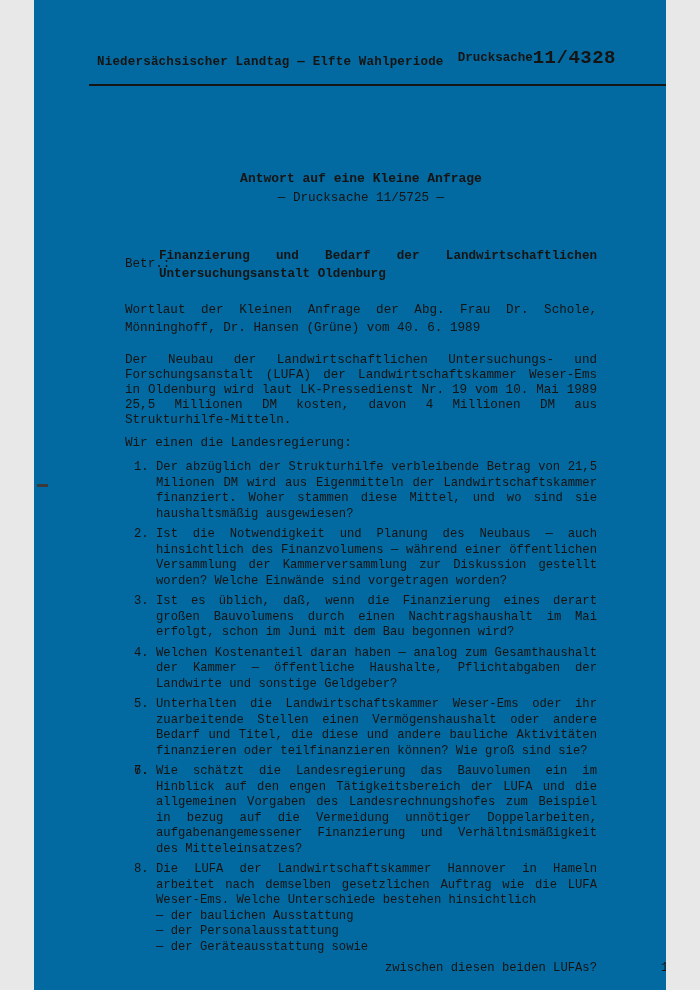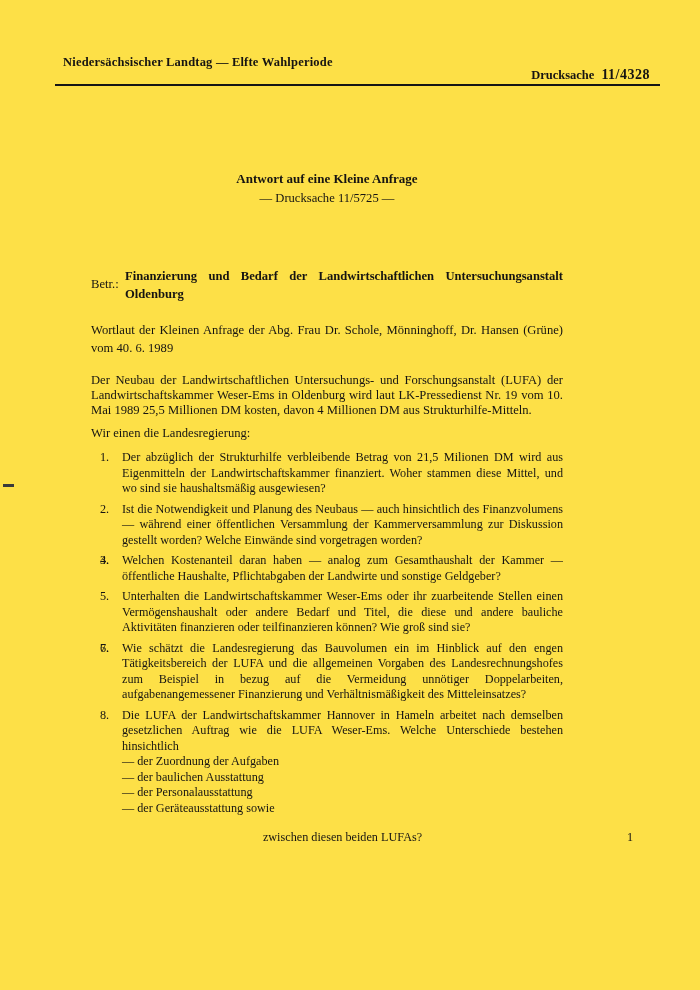--- a/index.html
+++ b/index.html
@@ -1,66 +1,65 @@
 <!DOCTYPE html>
 <html><head>
 <meta charset="utf-8">
 <style>
   html, body { margin: 0; padding: 0; background: #e8e8e8; }
   .page {
     position: relative;
-    width: 700px;
+    width: 632px;
     height: 990px;
-    background: #fde047;
-    font-family: Liberation Serif, serif;
+    background: #0369a1;
+    font-family: Liberation Mono, monospace;
     color: #161412;
     overflow: hidden;
     margin: 0 auto;
   }
 
   
   .header-left {
     position: absolute;
     left: 63px;
     top: 55px;
     font-size: 12.5px;
     font-weight: bold;
     letter-spacing: 0.2px;
   }
   .header-right {
     position: absolute;
     right: 50px;
     top: 47px;
     display: flex;
-    align-items: flex-end;
-    gap: 7px;
+    align-items: center;
   }
   .doc-label { font-size: 12.5px; font-weight: bold; }
-  .doc-number { font-size: 14px; font-weight: bold; letter-spacing: 0.5px; margin-top: 20px; }
+  .doc-number { font-size: 19px; font-weight: bold; letter-spacing: 0.5px; }
   .header-rule {
     position: absolute;
     left: 55px;
     top: 84px;
     width: 605px;
     height: 2px;
     background: #151515;
   }
 
   
   .content {
     position: absolute;
     left: 91px;
     top: 170px;
     width: 472px;
     font-size: 12.6px;
     line-height: 18px;
     text-align: justify;
   }
 
-  .title-block { text-align: center; margin-bottom: 60px; }
+  .title-block { text-align: center; margin-bottom: 40px; }
   .doc-title { font-weight: bold; font-size: 13px; }
   .doc-subtitle { font-size: 12.6px; margin-top: 1px; }
 
   .betreff {
     position: relative;
     padding-left: 34px;
     font-weight: bold;
     margin-bottom: 18px;
     min-height: 36px;
   }
@@ -81,22 +80,22 @@
     position: relative;
     padding-left: 31px;
     margin-bottom: 5px;
   }
   .q-num { position: absolute; left: 9px; top: 0; }
 
   .dash-list { text-align: left; }
   .dash-list div { margin: 0; }
   .closing-row {
     position: relative;
-    margin-top: 14px;
-    text-align: center;
+    margin-top: 6px;
+    text-align: right;
   }
   .page-number { position: absolute; left: 505px; top: 0; }
 
   
   .margin-mark {
     position: absolute;
     left: 3px;
     top: 484px;
     width: 11px;
     height: 3px;
@@ -139,41 +138,41 @@
       <li>
         <span class="q-num">1.</span>
         <span class="q-text">Der abzüglich der Strukturhilfe verbleibende Betrag von 21,5 Milionen DM wird aus Eigenmitteln der Landwirtschaftskammer finanziert. Woher stammen diese Mittel, und wo sind sie haushaltsmäßig ausgewiesen?</span>
       </li>
       <li>
         <span class="q-num">2.</span>
         <span class="q-text">Ist die Notwendigkeit und Planung des Neubaus — auch hinsichtlich des Finanzvolumens — während einer öffentlichen Versammlung der Kammerversammlung zur Diskussion gestellt worden? Welche Einwände sind vorgetragen worden?</span>
       </li>
       <li>
         <span class="q-num">3.</span>
+        <span class="q-text">Ist es üblich, daß, wenn die Finanzierung eines derart großen Bauvolumens durch einen Nachtragshaushalt im Mai erfolgt, schon im Juni mit dem Bau begonnen wird?</span>
       </li>
       <li>
         <span class="q-num">4.</span>
         <span class="q-text">Welchen Kostenanteil daran haben — analog zum Gesamthaushalt der Kammer — öffentliche Haushalte, Pflichtabgaben der Landwirte und sonstige Geldgeber?</span>
       </li>
       <li>
         <span class="q-num">5.</span>
         <span class="q-text">Unterhalten die Landwirtschaftskammer Weser-Ems oder ihr zuarbeitende Stellen einen Vermögenshaushalt oder andere Bedarf und Titel, die diese und andere bauliche Aktivitäten finanzieren oder teilfinanzieren können? Wie groß sind sie?</span>
       </li>
       <li>
         <span class="q-num">6.</span>
       </li>
       <li>
         <span class="q-num">7.</span>
         <span class="q-text">Wie schätzt die Landesregierung das Bauvolumen ein im Hinblick auf den engen Tätigkeitsbereich der LUFA und die allgemeinen Vorgaben des Landesrechnungshofes zum Beispiel in bezug auf die Vermeidung unnötiger Doppelarbeiten, aufgabenangemessener Finanzierung und Verhältnismäßigkeit des Mitteleinsatzes?</span>
       </li>
       <li>
         <span class="q-num">8.</span>
         <span class="q-text">Die LUFA der Landwirtschaftskammer Hannover in Hameln arbeitet nach demselben gesetzlichen Auftrag wie die LUFA Weser-Ems. Welche Unterschiede bestehen hinsichtlich</span>
         <div class="dash-list">
-          <div>— der Zuordnung der Aufgaben</div>
           <div>— der baulichen Ausstattung</div>
           <div>— der Personalausstattung</div>
           <div>— der Geräteausstattung sowie</div>
         </div>
         <div class="closing-row">
           <span>zwischen diesen beiden LUFAs?</span>
           <span class="page-number">1</span>
         </div>
       </li>
     </ol>

